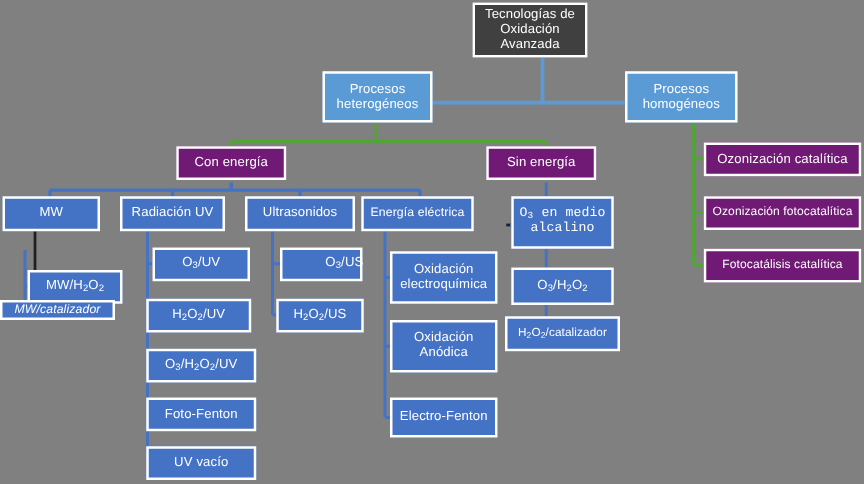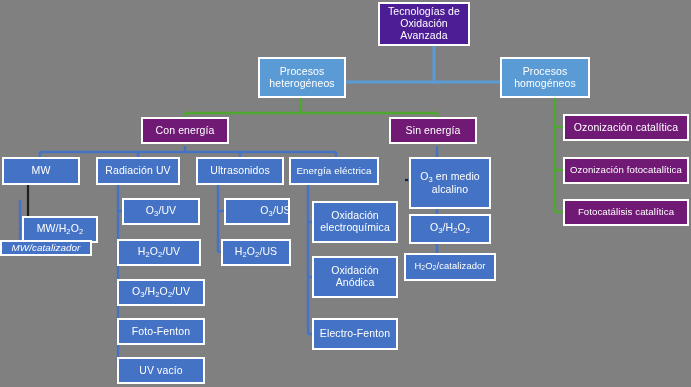--- a/index.html
+++ b/index.html
@@ -18,21 +18,21 @@
     border:2px solid #FFFFFF;
     color:#FFFFFF;
     display:flex;
     align-items:center;
     justify-content:center;
     text-align:center;
     line-height:1.12;
     letter-spacing:.1px;
     z-index:5;
   }
-  .root{background:#4c1d95;border-color:#FFFFFF;font-size:10.5px;}
+  .root{background:#404040;border-color:#FFFFFF;font-size:10.5px;}
   .lblue{background:#5B9BD5;font-size:10.5px;}
   .green{background:#701a75;font-size:10.5px;}
   .dblue{background:#4472C4;font-size:10.5px;}
   sub{font-size:.72em;vertical-align:-0.22em;}
 </style>
 </head>
 <body>
 
 <div id="canvas">
 
@@ -163,21 +163,21 @@
   <div class="node dblue" style="left:312px;top:201px;width:86px;height:42px;">
     <span>Oxidación electroquímica</span>
   </div>
   <div class="node dblue" style="left:312px;top:256px;width:86px;height:42px;">
     <span>Oxidación Anódica</span>
   </div>
   <div class="node dblue" style="left:312px;top:318px;width:86px;height:32px;">
     <span>Electro-Fenton</span>
   </div>
 
-  <div class="node dblue" style="left:409px;top:157px;width:82px;height:52px;">
+  <div class="node dblue" style="left:409px;top:157px;width:82px;height:42px;font-family:Liberation Mono, monospace;">
     <span>O<sub>3</sub> en medio alcalino</span>
   </div>
   <div class="node dblue" style="left:409px;top:214px;width:82px;height:30px;">
     <span>O<sub>3</sub>/H<sub>2</sub>O<sub>2</sub></span>
   </div>
   <div class="node dblue" style="left:404px;top:253px;width:92px;height:28px;">
     <span style="font-size:9.4px">H<sub>2</sub>O<sub>2</sub>/catalizador</span>
   </div>
 
 </div>

